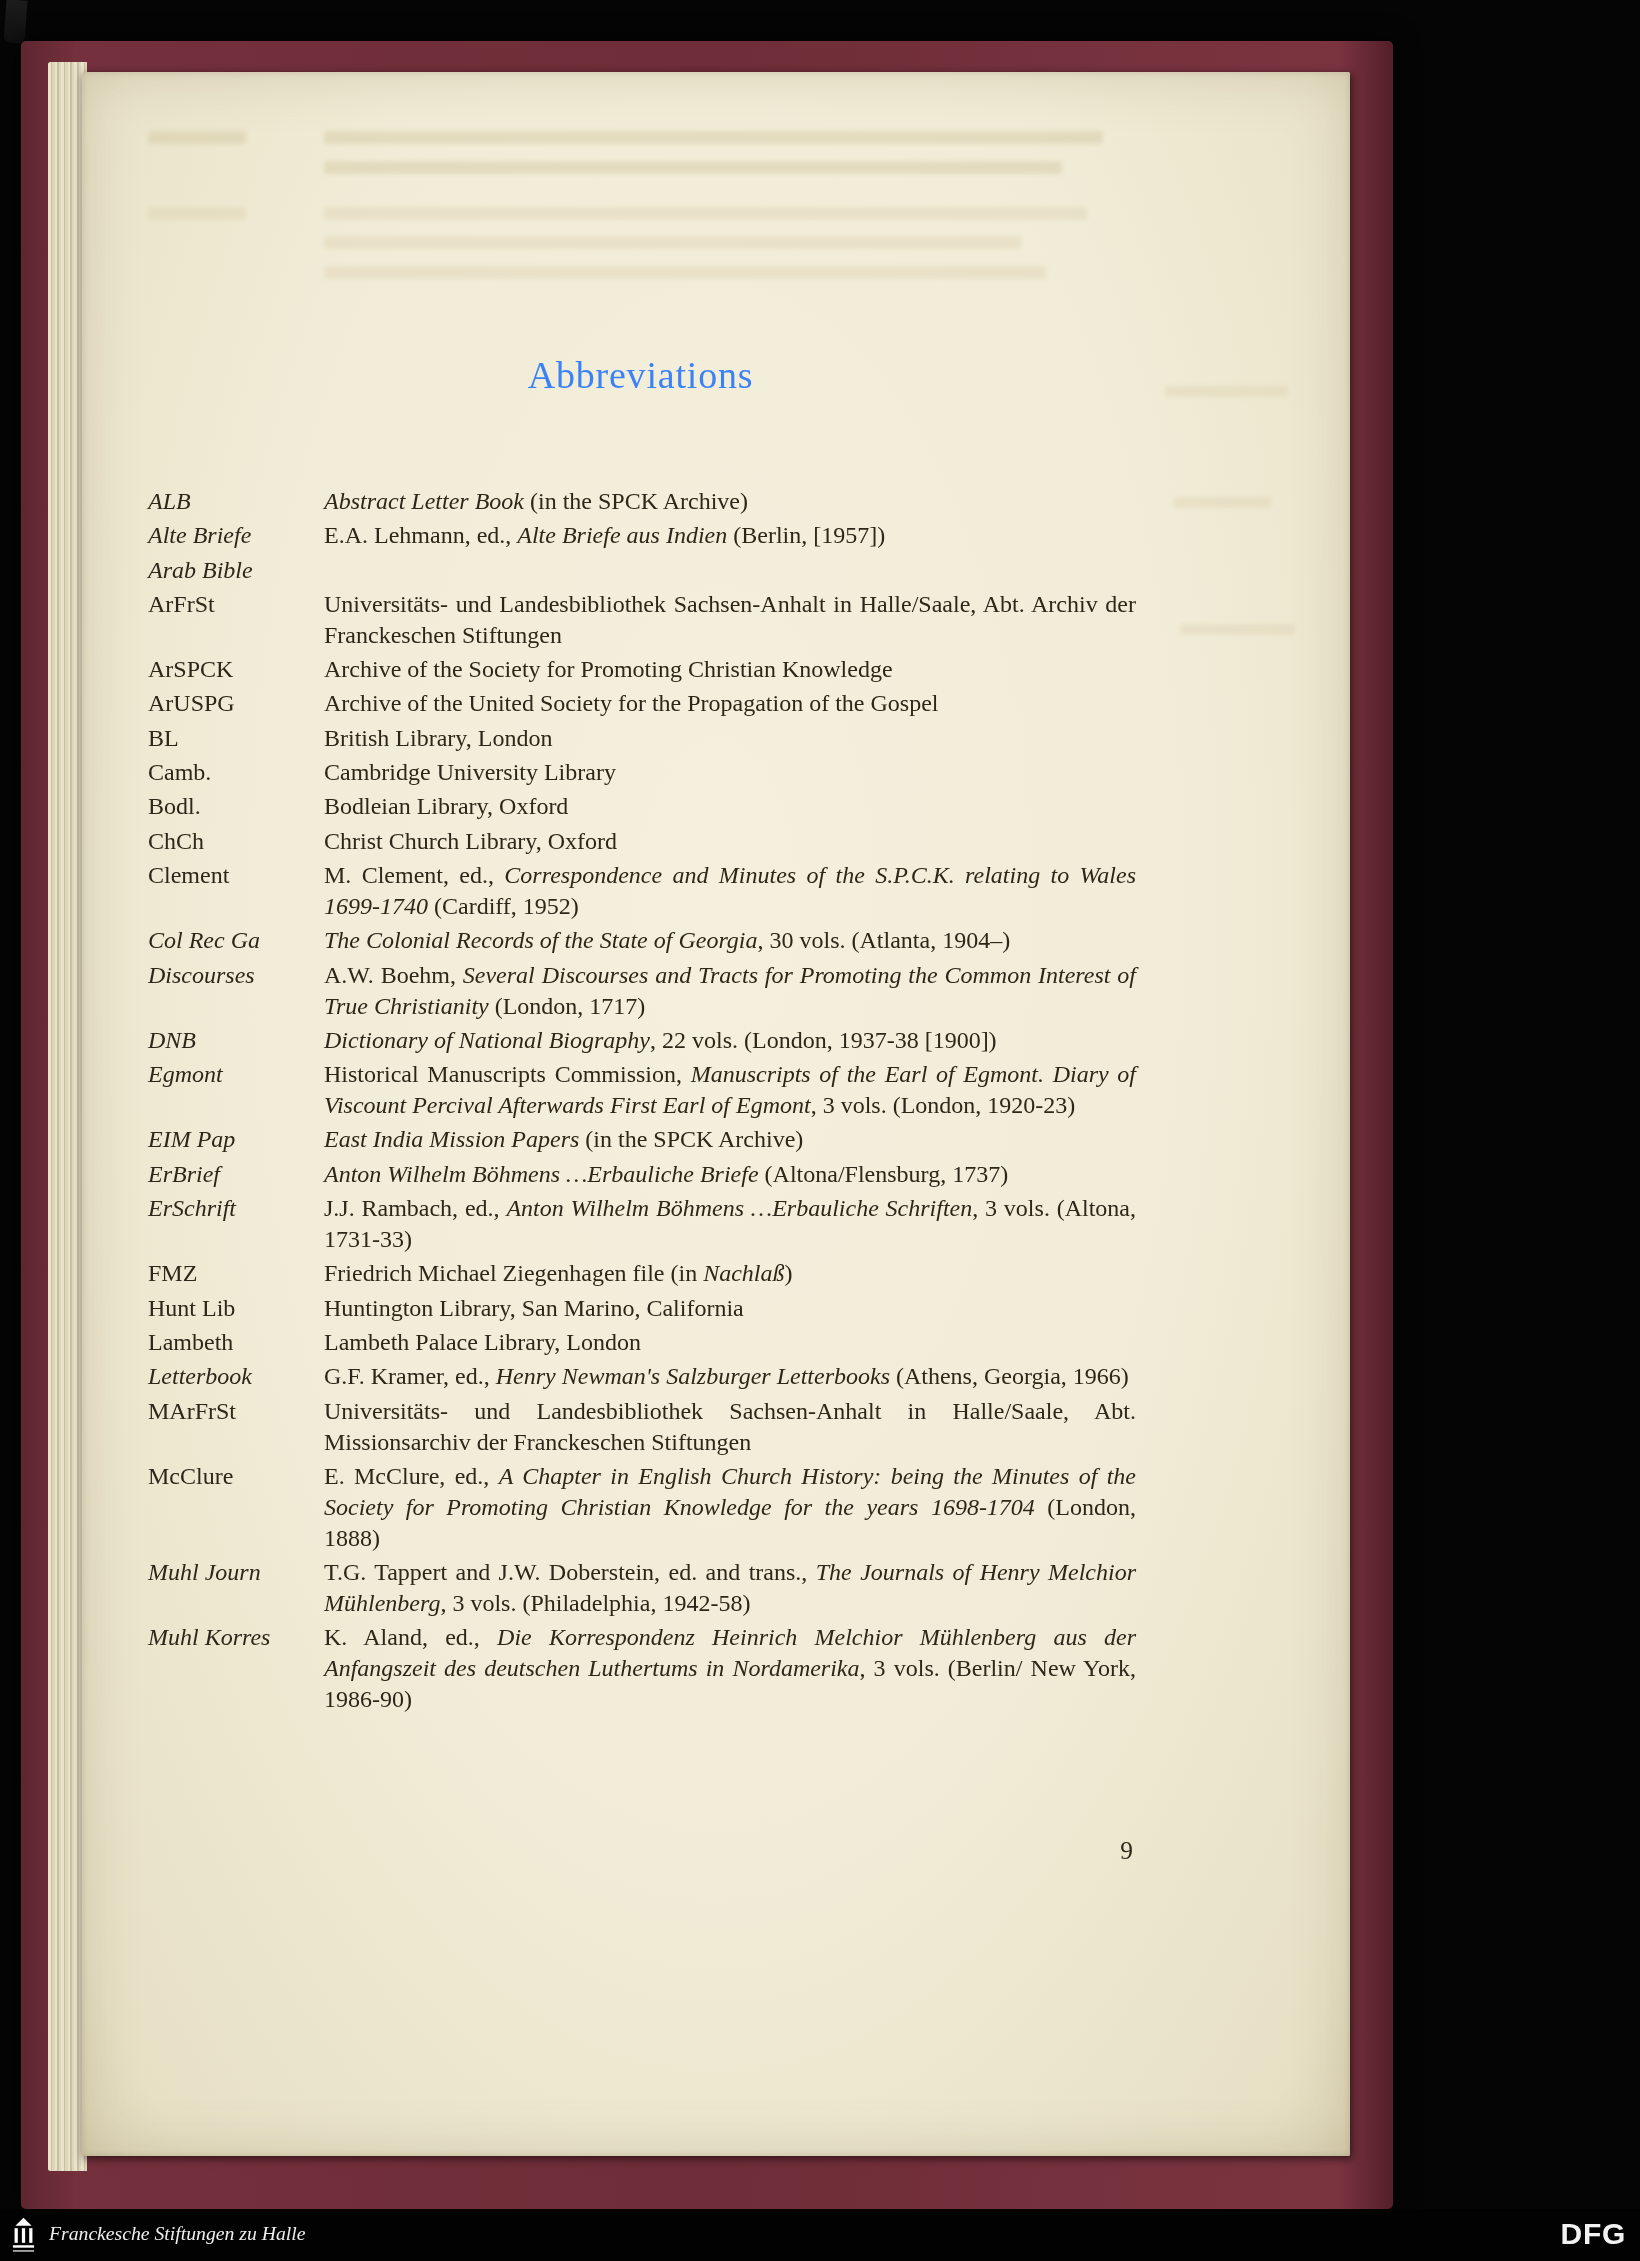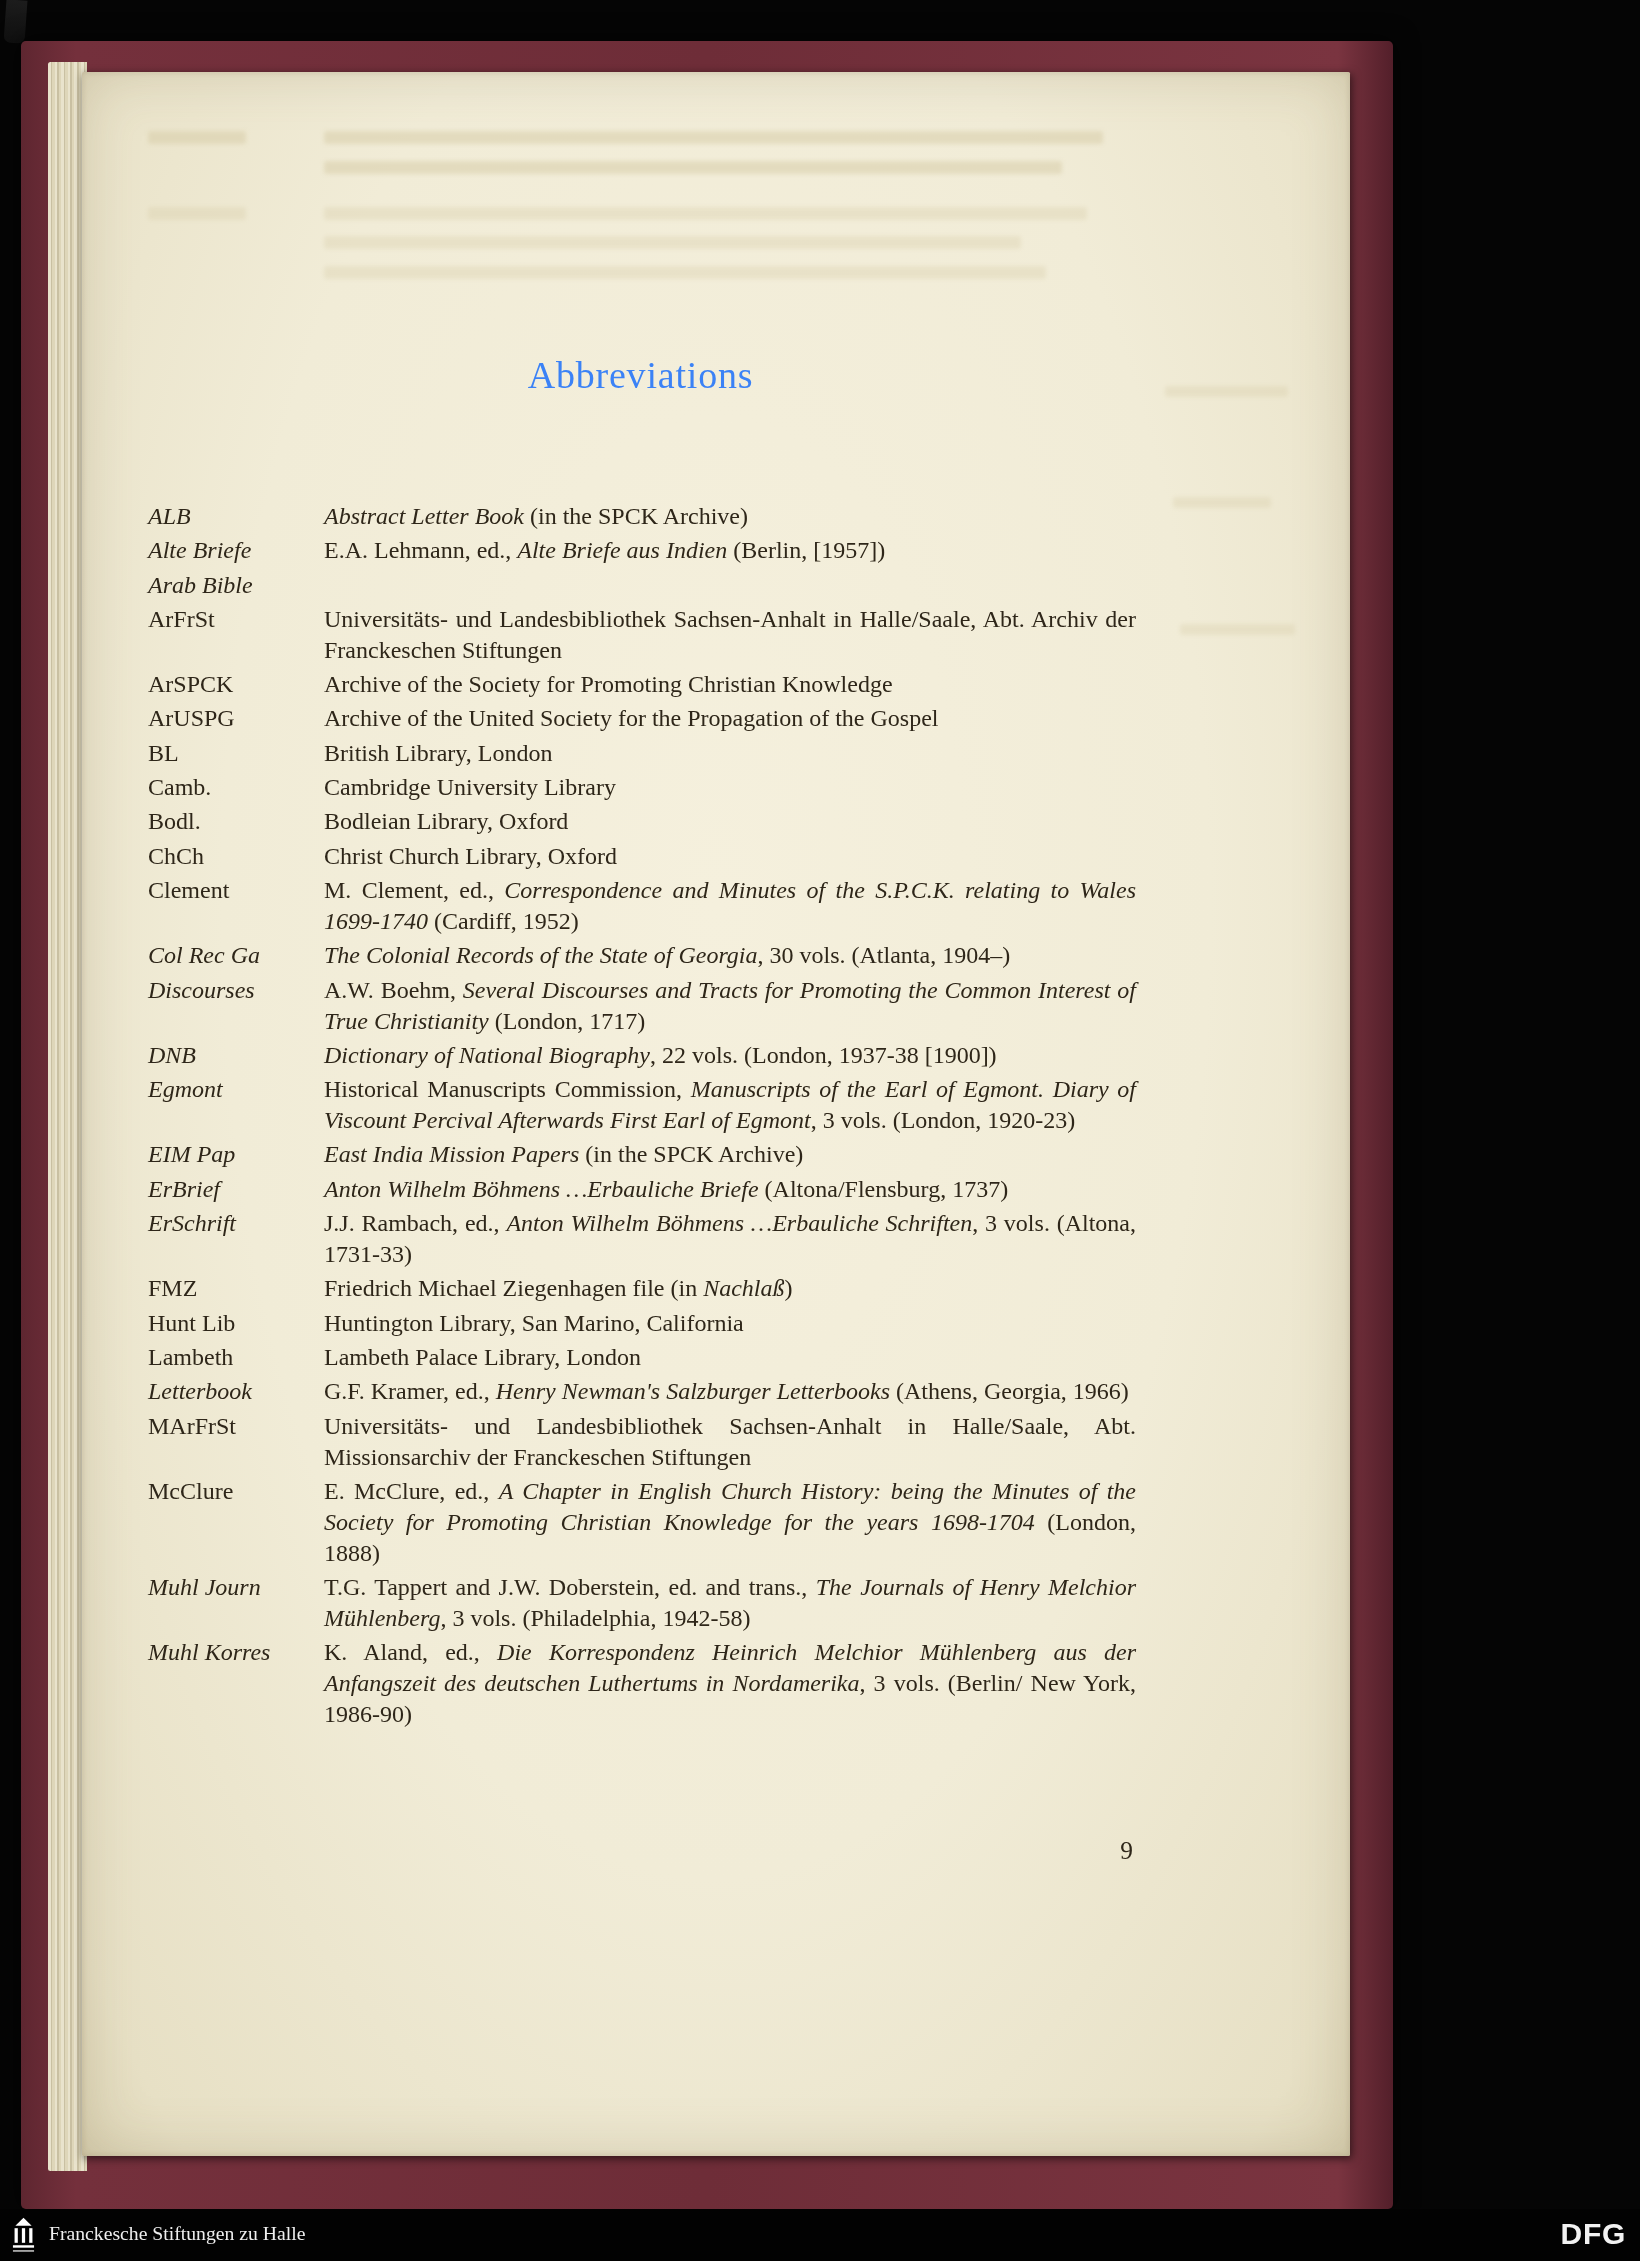--- a/index.html
+++ b/index.html
@@ -47,21 +47,21 @@
     position:absolute;height:13px;background:#d6cba6;opacity:.5;filter:blur(2.1px);
     border-radius:2.5px;
   }
   .ghost.soft{opacity:.32;}
   .title{
     position:absolute;left:148px;top:353px;width:985px;
     text-align:center;font-size:38px;color:#3b82f6;letter-spacing:0.8px;
   }
   .list{
     position:absolute;left:148px;top:486px;width:988px;
-    font-size:24px;line-height:31px;color:#2e2619;margin-top:15px;
+    font-size:24px;line-height:31px;color:#2e2619;
   }
   .entry{
     display:flex;align-items:flex-start;margin-bottom:3.3px;
   }
   .entry .abbr{
     flex:0 0 176px;
   }
   .entry .desc{
     flex:1 1 auto;text-align:justify;
   }
@@ -74,20 +74,21 @@
   .footer{
     position:absolute;left:0;top:2209px;width:1641px;height:53px;
     background:#020202;color:#ffffff;
   }
   .fs-logo{
     position:absolute;left:6.6px;top:6.6px;width:33px;height:39px;
   }
   .fs-label{
     position:absolute;left:49px;top:13px;font-size:19.7px;color:#efefef;
     font-family:"Liberation Serif","DejaVu Serif",serif;
+    font-style:italic;
   }
   .dfg{
     position:absolute;right:14.8px;top:8.2px;font-size:30px;font-weight:700;
     font-family:"Liberation Sans","DejaVu Sans",sans-serif;color:#f2f2f2;
     letter-spacing:0.8px;
   }
 </style>
 </head>
 <body>
 

